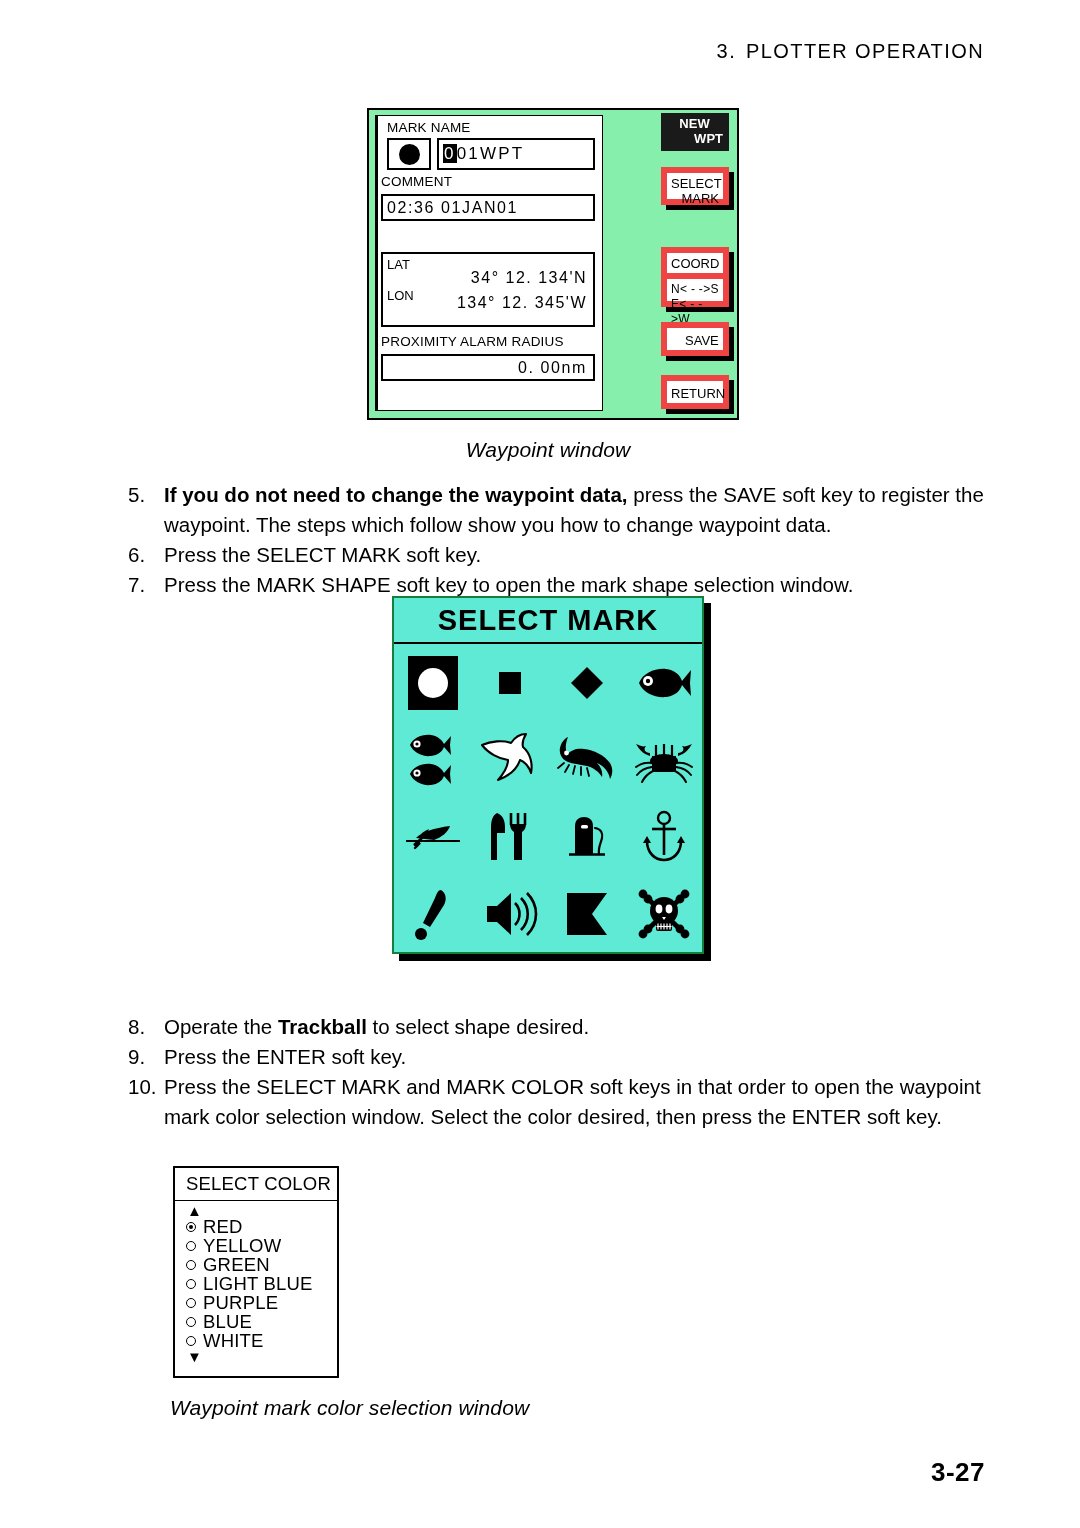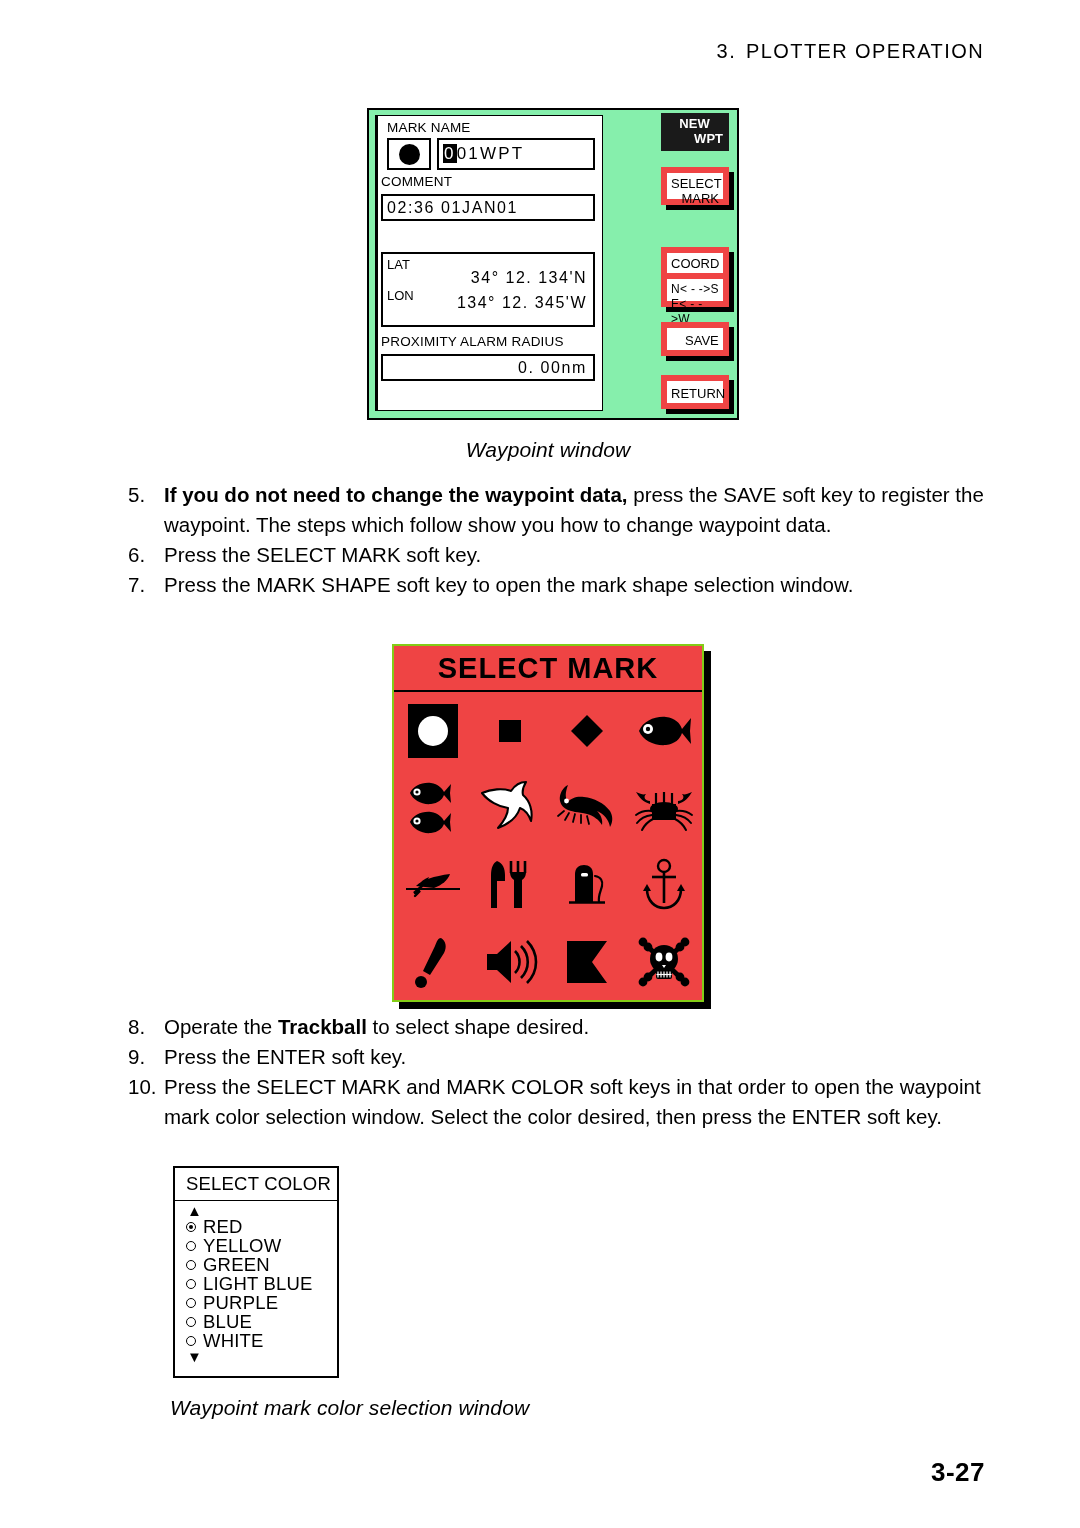--- a/index.html
+++ b/index.html
@@ -102,23 +102,22 @@
   .steps-a{left:128px;top:480px;width:868px;}
   .steps-b{left:128px;top:1012px;width:868px;}
   .step{display:flex;margin-bottom:0px;}
   .step-num{width:36px;flex:0 0 36px;}
   .step-body{flex:1;}
   b{font-weight:bold;margin-top:44px;}
 
   
   .sm-window{
     position:absolute;left:392px;top:596px;width:312px;height:358px;
-    background:#ef4444;border:2px solid #84cc16;box-sizing:border-box;
+    background:#5eead4;border:2px solid #15803d;box-sizing:border-box;
     box-shadow:7px 7px 0 0 #000;
-    margin-top:48px;
   }
   .sm-title{
     position:absolute;left:0;right:0;top:0;height:46px;
     border-bottom:2px solid #000;box-sizing:border-box;
     display:flex;align-items:center;justify-content:center;
     font-size:29px;font-weight:bold;letter-spacing:1px;
   }
   .sm-grid{
     position:absolute;left:0;right:0;top:46px;bottom:0;
     display:grid;grid-template-columns:repeat(4,1fr);grid-template-rows:repeat(4,1fr);

